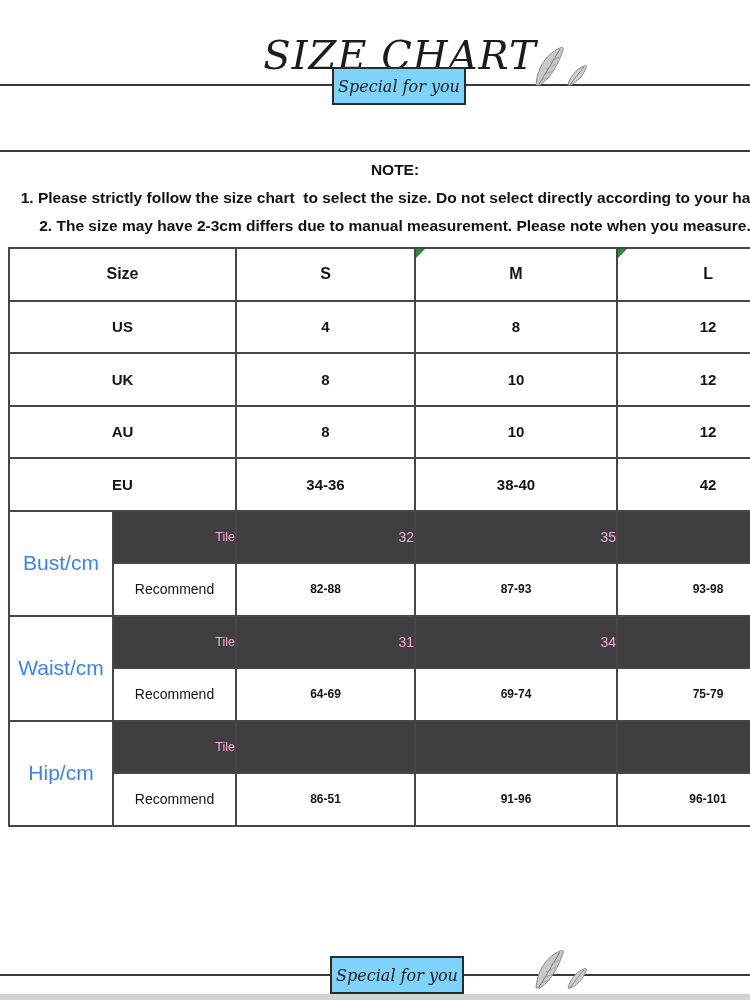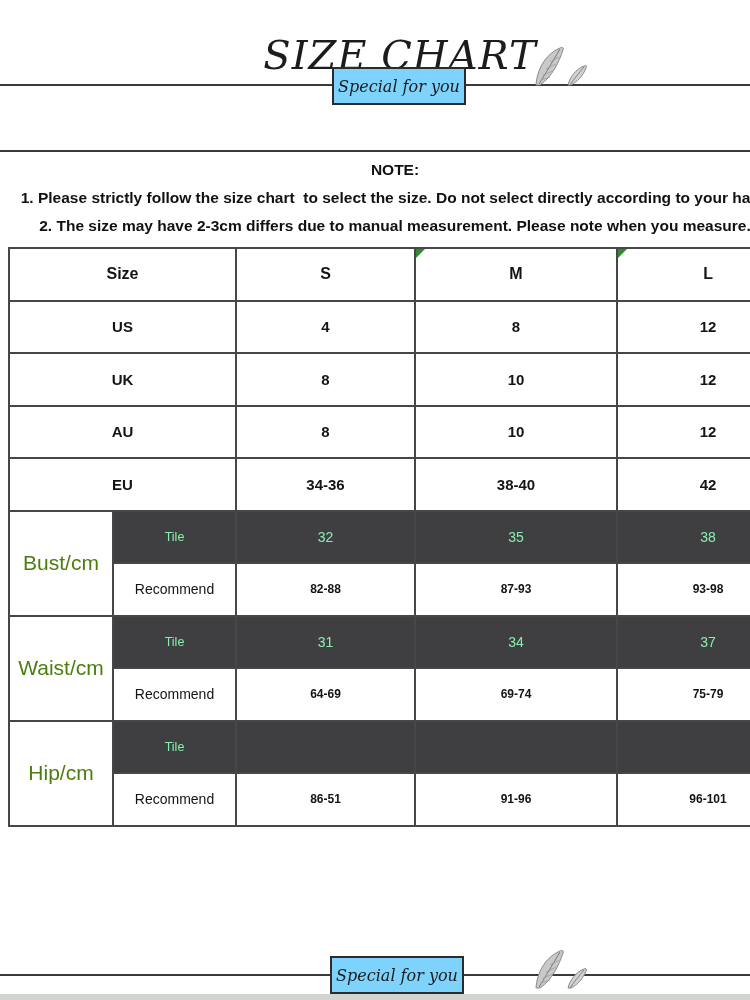--- a/index.html
+++ b/index.html
@@ -70,25 +70,25 @@
     text-align:center;
     vertical-align:middle;
     padding:0;
     background:#fff;
     overflow:hidden;
   }
   .size-table td.hdr{font-size:16px;font-weight:700;}
   .size-table td.lbl{font-size:15px;font-weight:700;}
   .size-table td.val{font-size:15px;font-weight:700;}
   .size-table td.mlabel{
-    font-size:21px;font-weight:400;color:#4d7c0f;
+    font-size:21px;font-weight:400;color:#3b82f6;
   }
   .size-table td.dark{
-    background:#3f3f41;color:#86efac;
-    font-size:14px;font-weight:400;
+    background:#3f3f41;color:#f9a8d4;
+    font-size:14px;font-weight:400;text-align:right;
   }
   .size-table td.sub{font-size:14px;font-weight:400;}
   .size-table td.dark.sub{font-size:12.5px;}
   .size-table td.rec{font-size:12px;font-weight:700;}
   .size-table td.rel{position:relative;}
   .corner-marker{
     position:absolute;top:0;left:0;
     width:0;height:0;
     border-top:9px solid #2e8b2e;
     border-right:9px solid transparent;

